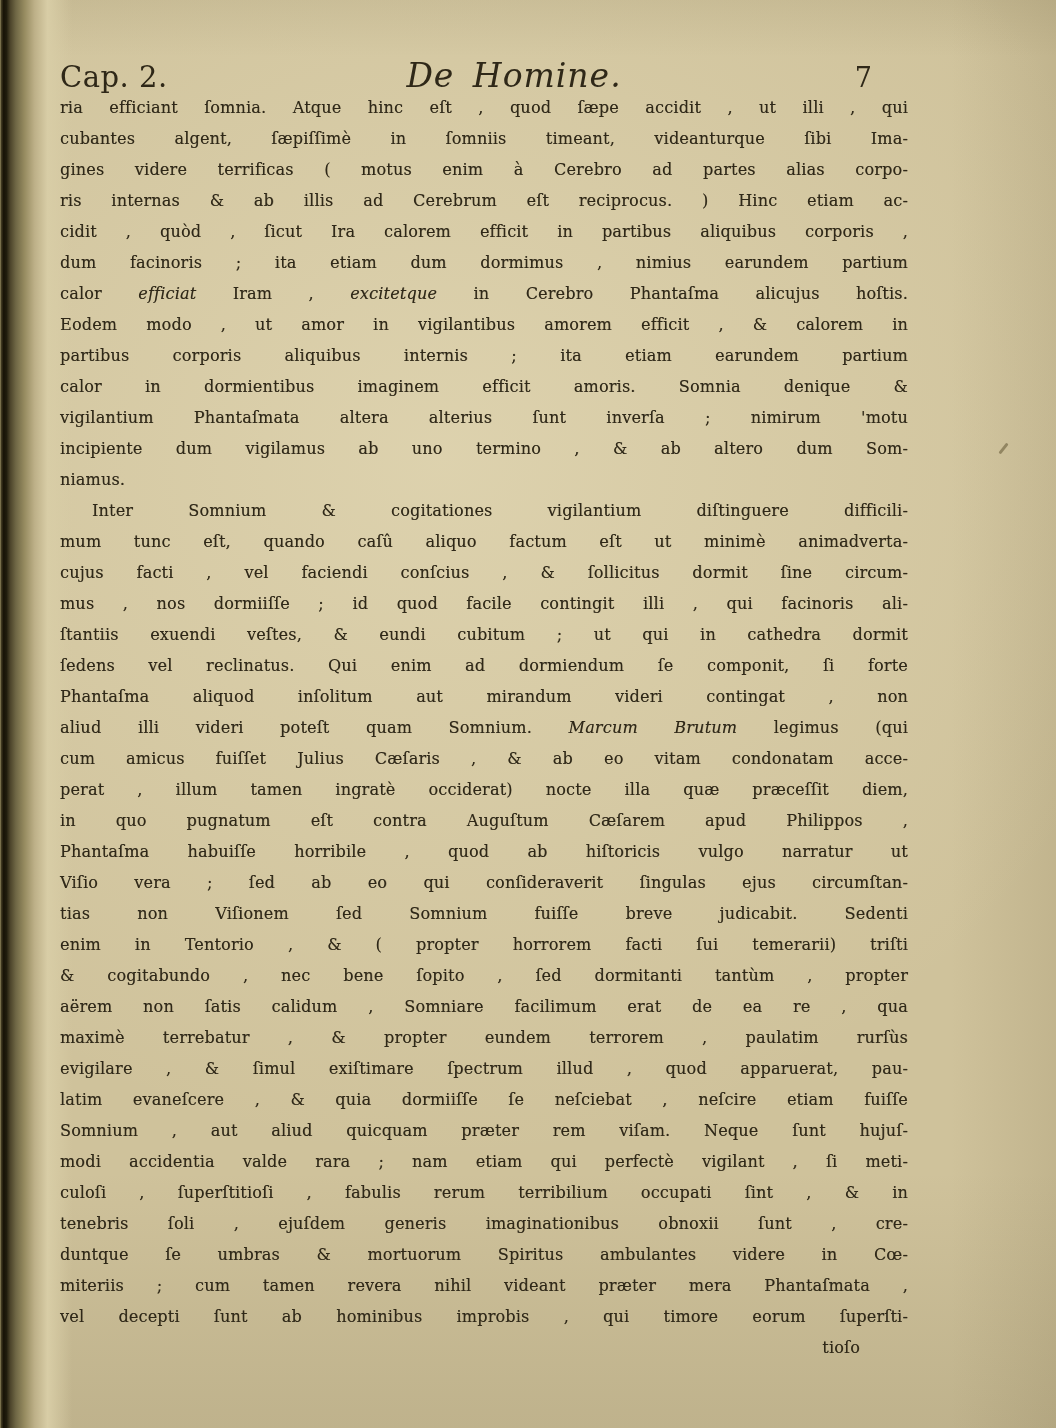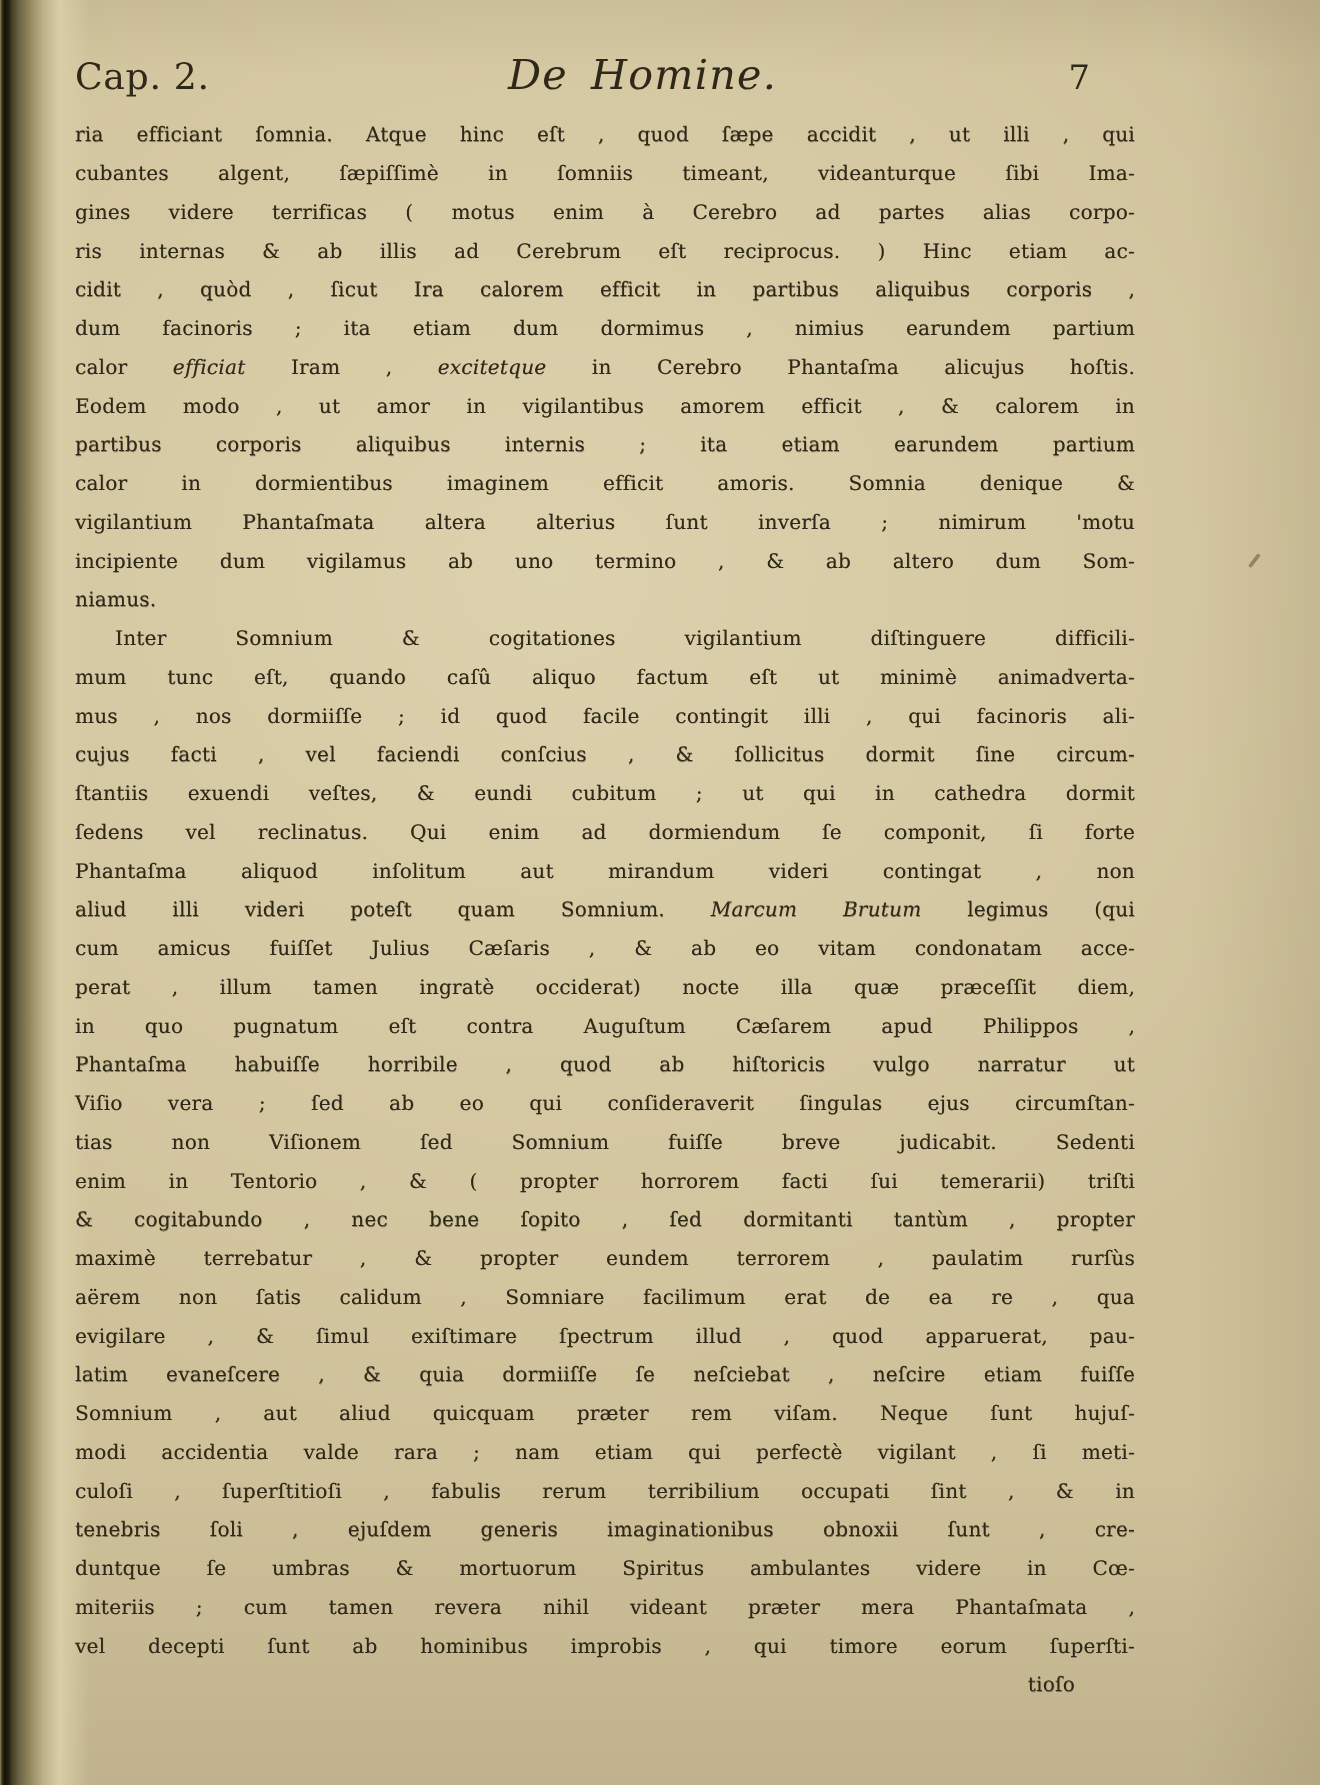--- a/index.html
+++ b/index.html
@@ -34,21 +34,21 @@
       #201c0d 9%,
       #4b432a 14%,
       #6f6745 22%,
       #968b60 34%,
       #bdb088 48%,
       #d8cda6 66%,
       rgba(216,205,166,0) 100%);
   }
   .header {
     position: absolute;
-    top: 40px;
+    top: 56px;
     left: 60px;
     width: 848px;
     display: flex;
     align-items: baseline;
   }
   .chapter {
     font-size: 29px;
     letter-spacing: 0.5px;
     flex: none;
     width: 130px;
@@ -120,36 +120,36 @@
       <div class="line"><span>dum facinoris ; ita etiam dum dormimus , nimius earundem partium</span></div>
       <div class="line"><span>calor </span><span class="it">efficiat</span><span> Iram , </span><span class="it">excitetque</span><span> in Cerebro Phantaſma alicujus hoſtis.</span></div>
       <div class="line"><span>Eodem modo , ut amor in vigilantibus amorem efficit , &amp; calorem in</span></div>
       <div class="line"><span>partibus corporis aliquibus internis ; ita etiam earundem partium</span></div>
       <div class="line"><span>calor in dormientibus imaginem efficit amoris. Somnia denique &amp;</span></div>
       <div class="line"><span>vigilantium Phantaſmata altera alterius ſunt inverſa ; nimirum 'motu</span></div>
       <div class="line"><span>incipiente dum vigilamus ab uno termino , &amp; ab altero dum Som-</span></div>
       <div class="line left"><span>niamus.</span></div>
       <div class="line indent"><span>Inter Somnium &amp; cogitationes vigilantium diſtinguere difficili-</span></div>
       <div class="line"><span>mum tunc eſt, quando caſû aliquo factum eſt ut minimè animadverta-</span></div>
+      <div class="line"><span>cujus facti , vel faciendi conſcius , &amp; ſollicitus dormit ſine circum-</span></div>
       <div class="line"><span>mus , nos dormiiſſe ; id quod facile contingit illi , qui facinoris ali-</span></div>
-      <div class="line"><span>cujus facti , vel faciendi conſcius , &amp; ſollicitus dormit ſine circum-</span></div>
       <div class="line"><span>ſtantiis exuendi veſtes, &amp; eundi cubitum ; ut qui in cathedra dormit</span></div>
       <div class="line"><span>ſedens vel reclinatus. Qui enim ad dormiendum ſe componit, ſi forte</span></div>
       <div class="line"><span>Phantaſma aliquod inſolitum aut mirandum videri contingat , non</span></div>
       <div class="line"><span>aliud illi videri poteſt quam Somnium. </span><span class="it">Marcum Brutum</span><span> legimus (qui</span></div>
       <div class="line"><span>cum amicus fuiſſet Julius Cæſaris , &amp; ab eo vitam condonatam acce-</span></div>
       <div class="line"><span>perat , illum tamen ingratè occiderat) nocte illa quæ præceſſit diem,</span></div>
       <div class="line"><span>in quo pugnatum eſt contra Auguſtum Cæſarem apud Philippos ,</span></div>
       <div class="line"><span>Phantaſma habuiſſe horribile , quod ab hiſtoricis vulgo narratur ut</span></div>
       <div class="line"><span>Viſio vera ; ſed ab eo qui conſideraverit ſingulas ejus circumſtan-</span></div>
       <div class="line"><span>tias non Viſionem ſed Somnium fuiſſe breve judicabit. Sedenti</span></div>
       <div class="line"><span>enim in Tentorio , &amp; ( propter horrorem facti ſui temerarii) triſti</span></div>
       <div class="line"><span>&amp; cogitabundo , nec bene ſopito , ſed dormitanti tantùm , propter</span></div>
+      <div class="line"><span>aërem non ſatis calidum , Somniare facilimum erat de ea re , qua</span></div>
       <div class="line"><span>maximè terrebatur , &amp; propter eundem terrorem , paulatim rurſùs</span></div>
-      <div class="line"><span>aërem non ſatis calidum , Somniare facilimum erat de ea re , qua</span></div>
       <div class="line"><span>evigilare , &amp; ſimul exiſtimare ſpectrum illud , quod apparuerat, pau-</span></div>
       <div class="line"><span>latim evaneſcere , &amp; quia dormiiſſe ſe neſciebat , neſcire etiam fuiſſe</span></div>
       <div class="line"><span>Somnium , aut aliud quicquam præter rem viſam. Neque ſunt hujuſ-</span></div>
       <div class="line"><span>modi accidentia valde rara ; nam etiam qui perfectè vigilant , ſi meti-</span></div>
       <div class="line"><span>culoſi , ſuperſtitioſi , fabulis rerum terribilium occupati ſint , &amp; in</span></div>
       <div class="line"><span>tenebris ſoli , ejuſdem generis imaginationibus obnoxii ſunt , cre-</span></div>
       <div class="line"><span>duntque ſe umbras &amp; mortuorum Spiritus ambulantes videre in Cœ-</span></div>
       <div class="line"><span>miteriis ; cum tamen revera nihil videant præter mera Phantaſmata ,</span></div>
       <div class="line"><span>vel decepti ſunt ab hominibus improbis , qui timore eorum ſuperſti-</span></div>
       <div class="line right catchword"><span>tioſo</span></div>

